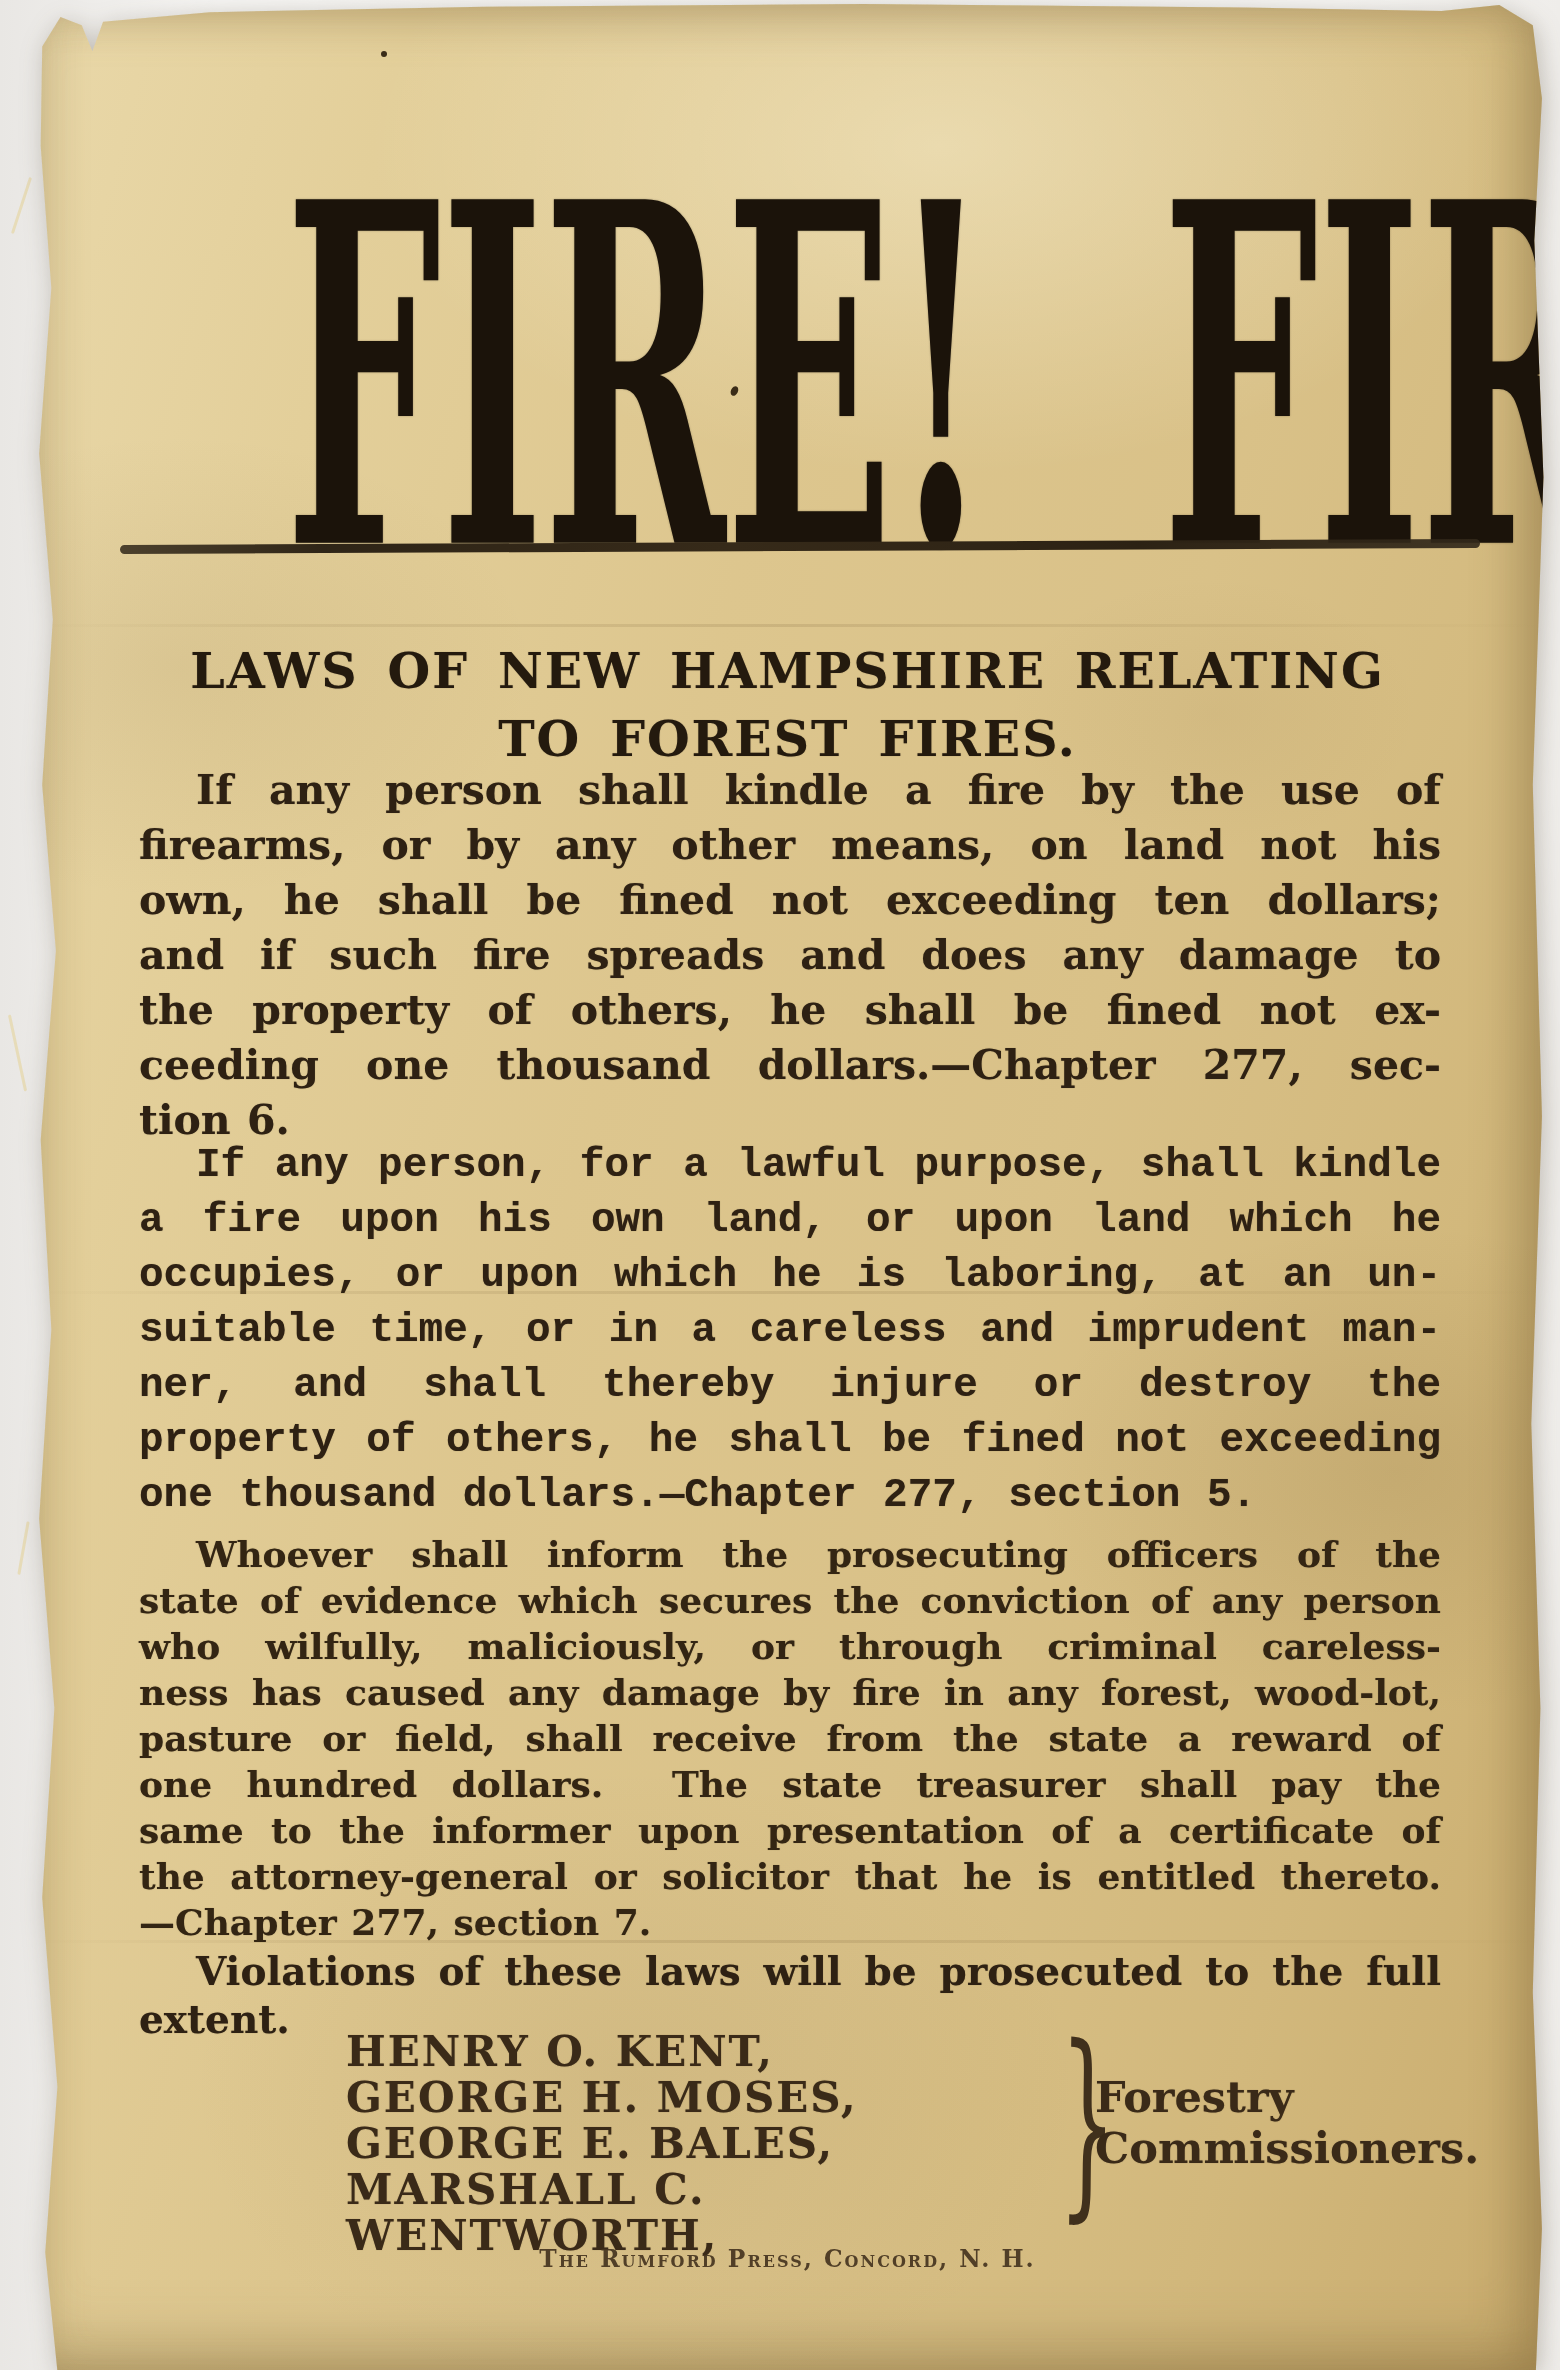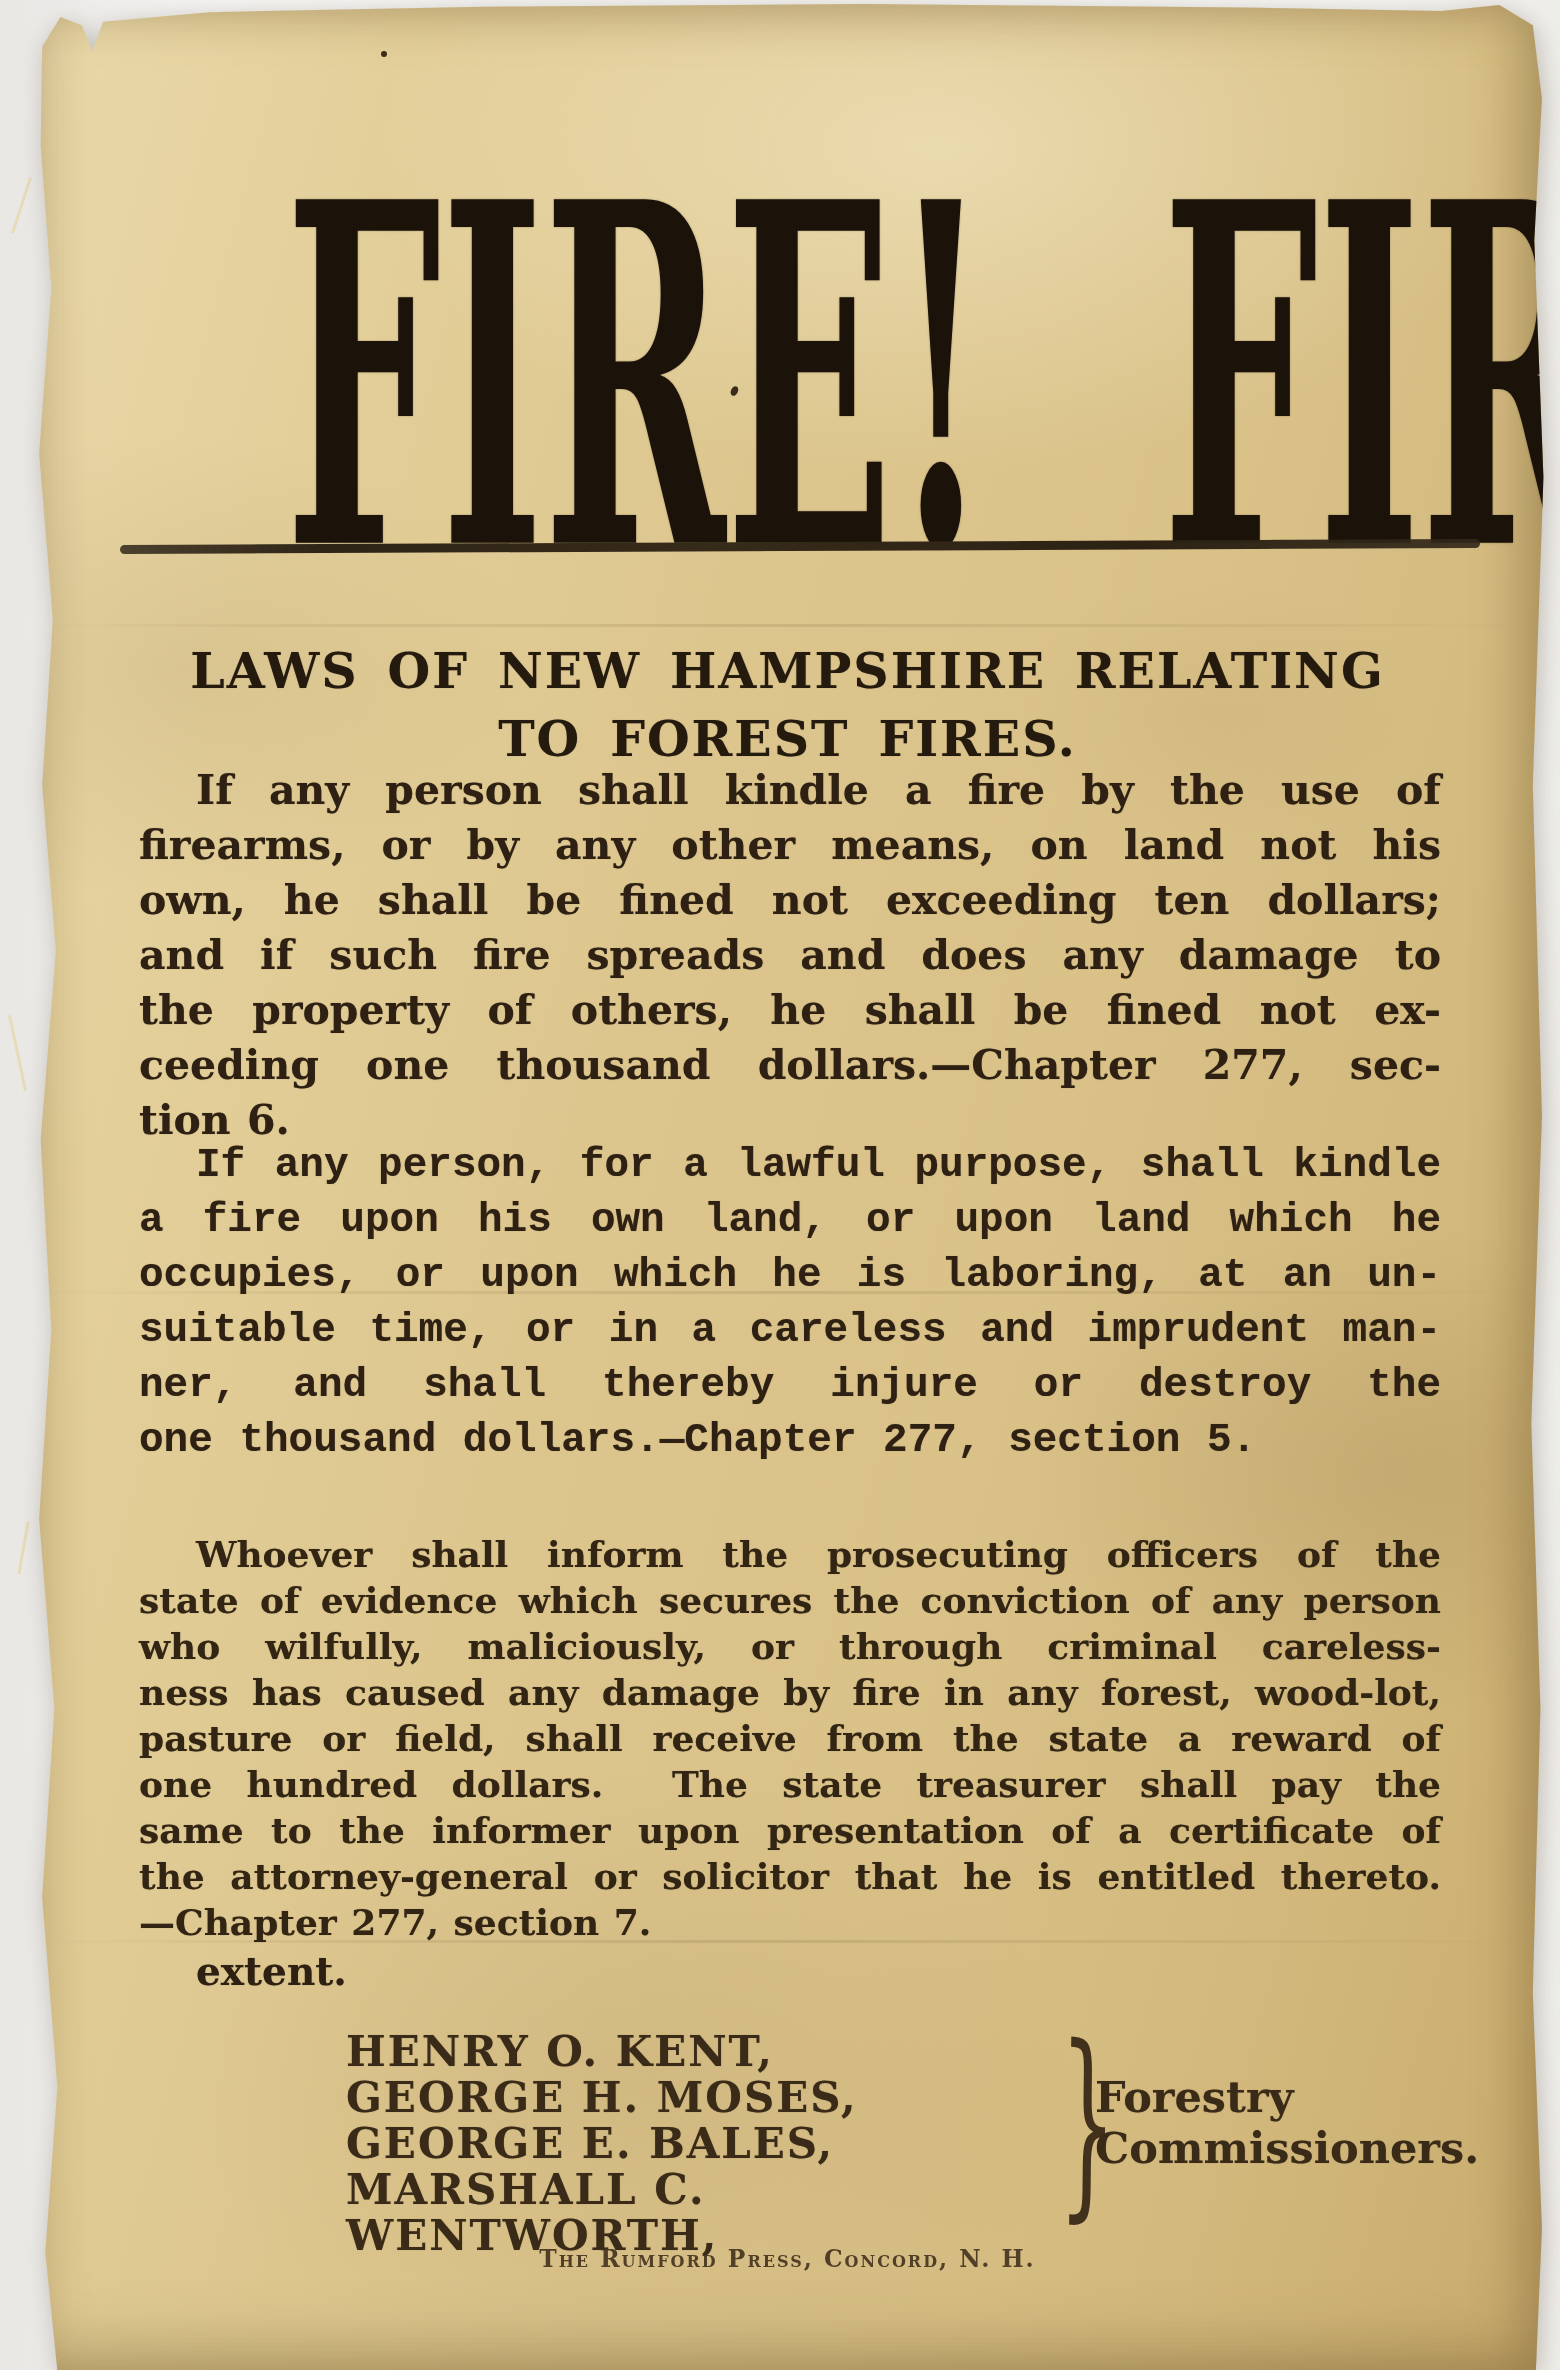--- a/index.html
+++ b/index.html
@@ -123,34 +123,36 @@
           <div class="bline">the property of others, he shall be fined not ex-</div>
           <div class="bline">ceeding one thousand dollars.—Chapter 277, sec-</div>
           <div class="bline">tion 6.</div>
         </div>
       <div class="para p2">
           <div class="bline">If any person, for a lawful purpose, shall kindle</div>
           <div class="bline">a fire upon his own land, or upon land which he</div>
           <div class="bline">occupies, or upon which he is laboring, at an un-</div>
           <div class="bline">suitable time, or in a careless and imprudent man-</div>
           <div class="bline">ner, and shall thereby injure or destroy the</div>
+          <div class="bline">property of others, he shall be fined not exceeding</div>
           <div class="bline">one thousand dollars.—Chapter 277, section 5.</div>
         </div>
       <div class="para p3">
           <div class="bline">Whoever shall inform the prosecuting officers of the</div>
           <div class="bline">state of evidence which secures the conviction of any person</div>
           <div class="bline">who wilfully, maliciously, or through criminal careless-</div>
           <div class="bline">ness has caused any damage by fire in any forest, wood-lot,</div>
           <div class="bline">pasture or field, shall receive from the state a reward of</div>
           <div class="bline">one hundred dollars.&nbsp; The state treasurer shall pay the</div>
           <div class="bline">same to the informer upon presentation of a certificate of</div>
           <div class="bline">the attorney-general or solicitor that he is entitled thereto.</div>
           <div class="bline">—Chapter 277, section 7.</div>
         </div>
       <div class="para p4">
+          <div class="bline">Violations of these laws will be prosecuted to the full</div>
           <div class="bline">extent.</div>
         </div>
 
       <div class="names">
           <div class="bline">HENRY O. KENT,</div>
           <div class="bline">GEORGE H. MOSES,</div>
           <div class="bline">GEORGE E. BALES,</div>
           <div class="bline">MARSHALL C. WENTWORTH,</div>
         </div>
       <div class="brace">}</div>

